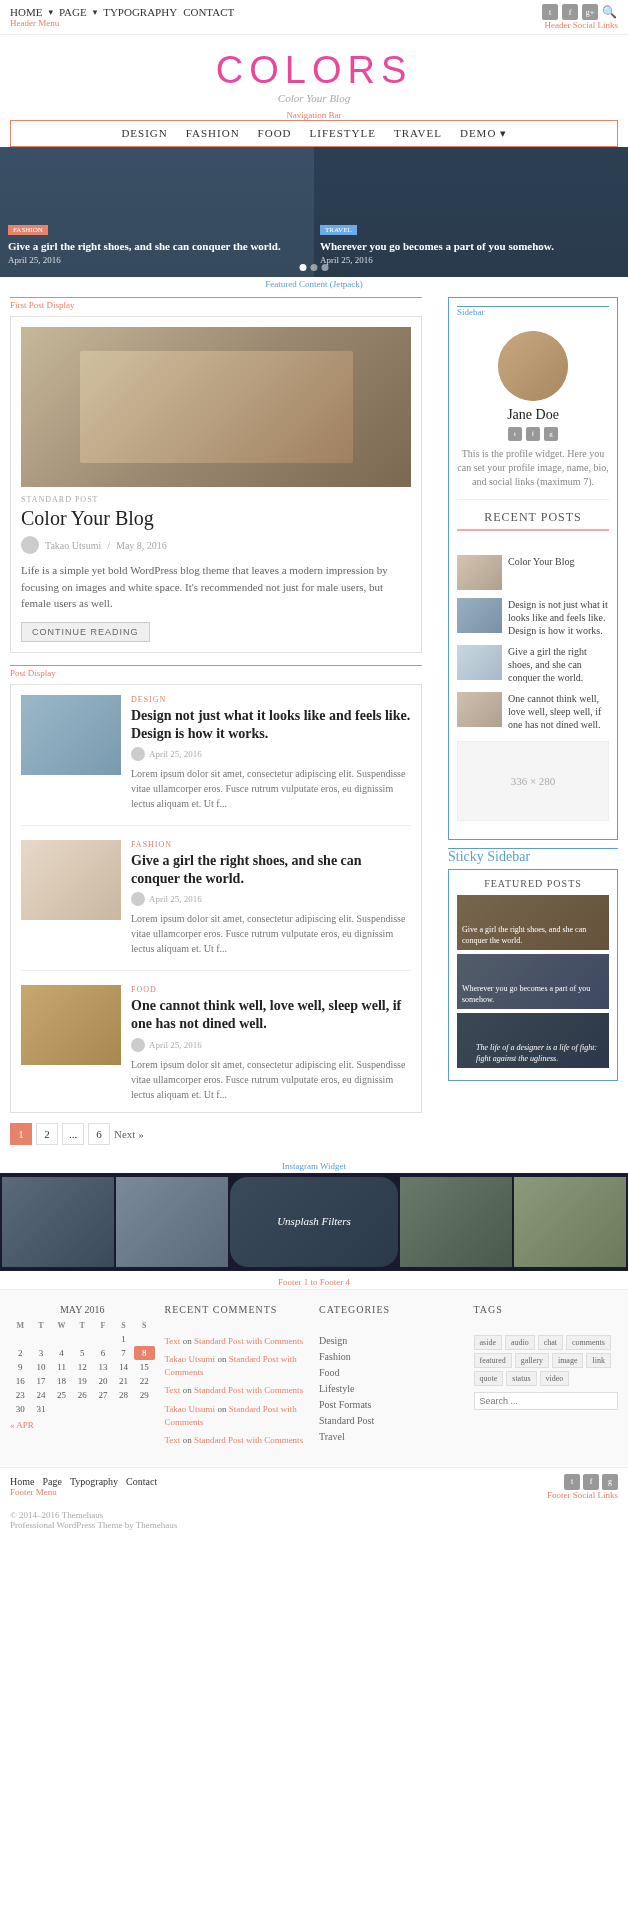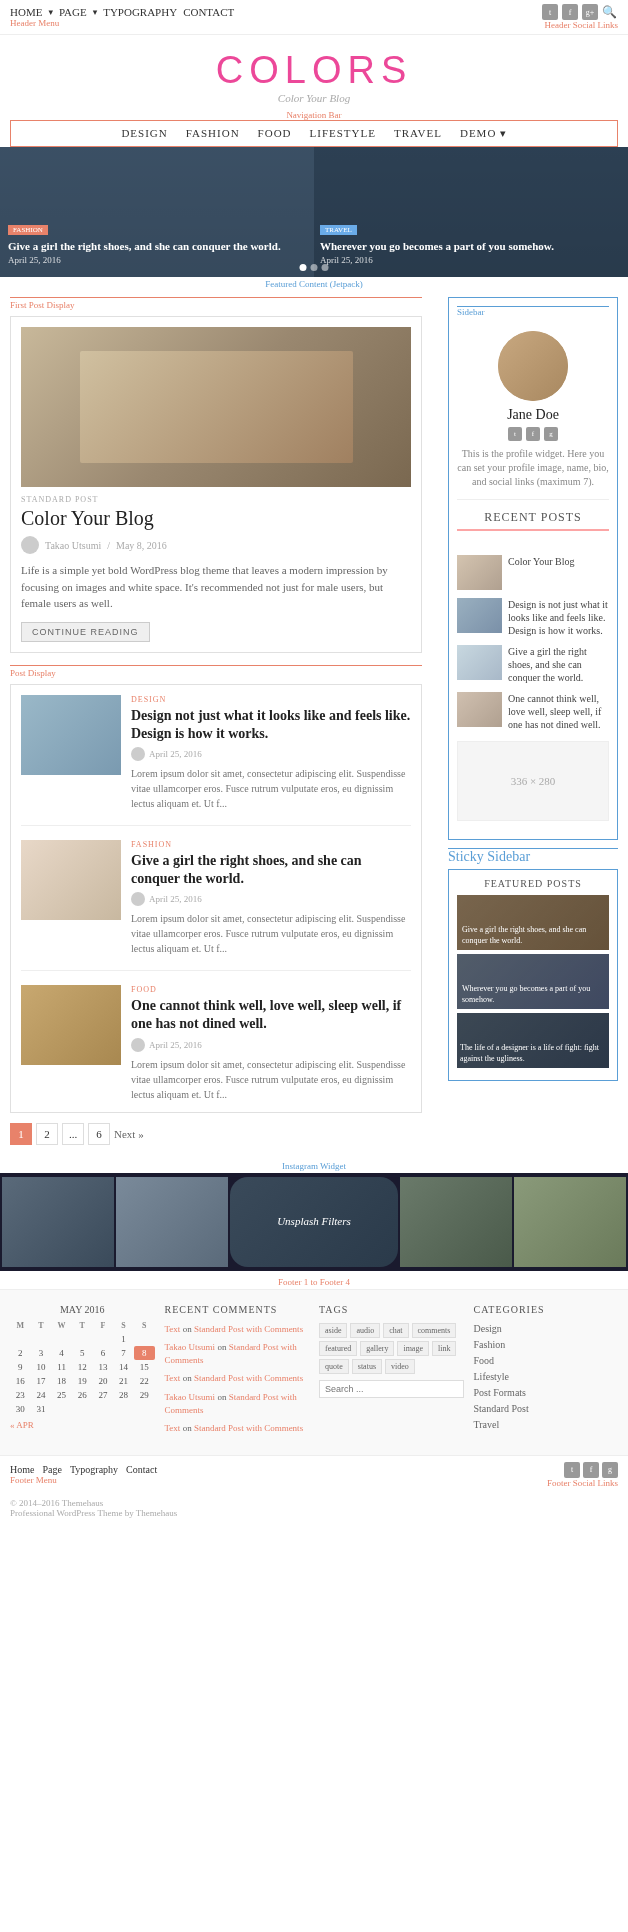--- a/index.html
+++ b/index.html
@@ -75,21 +75,21 @@
     .featured-item { position: relative; height: 55px; margin-bottom: 4px; overflow: hidden; }
     .feat-bg-1 { background: linear-gradient(rgba(0,0,0,0.4), rgba(0,0,0,0.4)), linear-gradient(135deg, #c8a880, #a88860); }
     .feat-bg-2 { background: linear-gradient(rgba(0,0,0,0.4), rgba(0,0,0,0.4)), linear-gradient(135deg, #889ab0, #6878a0); }
     .feat-bg-3 { background: linear-gradient(rgba(0,0,0,0.5), rgba(0,0,0,0.5)), linear-gradient(135deg, #7890a8, #587090); }
     .feat-bg-4 { background: linear-gradient(rgba(0,0,0,0.4), rgba(0,0,0,0.4)), linear-gradient(135deg, #a8b8c8, #889ab0); }
 
     
     .footer-widgets { background: #f9f9f9; padding: 14px 10px; border-top: 1px solid #eee; }
     .footer-grid { display: flex; gap: 10px; }
     .footer-col { flex: 1; }
-    .footer-col-title { font-size: 10px; text-transform: uppercase; letter-spacing: 1px; color: #555; margin-bottom: 8px; }
+    .footer-col-title { font-size: 10px; text-transform: uppercase; letter-spacing: 1px; color: #555; margin-bottom: 20px; }
     .cal-title { text-align: center; font-size: 10px; color: #555; margin-bottom: 4px; }
     .cal-table { width: 100%; border-collapse: collapse; }
     .cal-table th { text-align: center; color: #888; padding: 2px; font-size: 8px; }
     .cal-table td { text-align: center; padding: 2px; font-size: 9px; color: #555; }
     .cal-table td.today { background: #e8826a; color: #fff; border-radius: 2px; }
     .cal-nav { display: flex; justify-content: space-between; font-size: 9px; color: #e8826a; margin-top: 4px; }
 
     .recent-comments-list { font-size: 9px; color: #666; }
     .rc-item { margin-bottom: 6px; line-height: 1.4; }
     .rc-item a { color: #e8826a; text-decoration: none; }
@@ -306,21 +306,21 @@
     <div style="border:1px solid #5a9ed6; padding:8px;">
       <div class="featured-section-title">FEATURED POSTS</div>
 
       <div class="featured-item feat-bg-1">
         <div style="position:absolute; bottom:4px; left:5px; right:5px; color:#fff; font-size:8px; line-height:1.3;">Give a girl the right shoes, and she can conquer the world.</div>
       </div>
       <div class="featured-item feat-bg-2">
         <div style="position:absolute; bottom:4px; left:5px; right:5px; color:#fff; font-size:8px; line-height:1.3;">Wherever you go becomes a part of you somehow.</div>
       </div>
       <div class="featured-item feat-bg-3">
-        <div style="position:absolute; bottom:4px; left:3px; right:5px; color:#fff; font-size:8px; line-height:1.3;">The life of a designer is a life of fight: fight against the ugliness.</div>
+        <div style="position:absolute; bottom:4px; left:19px; right:5px; color:#fff; font-size:8px; line-height:1.3;font-style:italic;">The life of a designer is a life of fight: fight against the ugliness.</div>
       </div>
     </div>
 
   </div>
 
 </div>
 
 <div style="text-align:center; color:#5a9ed6; font-size:9px; margin:6px 0 2px;">Instagram Widget</div>
 <div style="background:#1a1a2e; padding:4px 0;">
   <div style="display:flex; gap:2px; height:90px; padding:0 2px;">
@@ -415,20 +415,33 @@
     </div>
 
     <div class="footer-col">
       <div class="footer-col-title">RECENT COMMENTS</div>
       <div class="recent-comments-list">
         <div class="rc-item"><a href="#">Text</a> on <a href="#">Standard Post with Comments</a></div>
         <div class="rc-item"><a href="#">Takao Utsumi</a> on <a href="#">Standard Post with Comments</a></div>
         <div class="rc-item"><a href="#">Text</a> on <a href="#">Standard Post with Comments</a></div>
         <div class="rc-item"><a href="#">Takao Utsumi</a> on <a href="#">Standard Post with Comments</a></div>
         <div class="rc-item"><a href="#">Text</a> on <a href="#">Standard Post with Comments</a></div>
+      </div>
+    </div>
+
+    <div class="footer-col">
+      <div class="footer-col-title">CATEGORIES</div>
+      <div class="categories-list">
+        <div class="cat-item"><a href="#">Design</a></div>
+        <div class="cat-item"><a href="#">Fashion</a></div>
+        <div class="cat-item"><a href="#">Food</a></div>
+        <div class="cat-item"><a href="#">Lifestyle</a></div>
+        <div class="cat-item"><a href="#">Post Formats</a></div>
+        <div class="cat-item"><a href="#">Standard Post</a></div>
+        <div class="cat-item"><a href="#">Travel</a></div>
       </div>
     </div>
 
     <div class="footer-col">
       <div class="footer-col-title">TAGS</div>
       <div class="tags-cloud">
         <span class="tag-item">aside</span>
         <span class="tag-item">audio</span>
         <span class="tag-item">chat</span>
         <span class="tag-item">comments</span>
@@ -438,33 +451,20 @@
         <span class="tag-item">link</span>
         <span class="tag-item">quote</span>
         <span class="tag-item">status</span>
         <span class="tag-item">video</span>
       </div>
       <div class="tag-search">
         <input type="text" placeholder="Search ..." style="">
       </div>
     </div>
 
-    <div class="footer-col">
-      <div class="footer-col-title">CATEGORIES</div>
-      <div class="categories-list">
-        <div class="cat-item"><a href="#">Design</a></div>
-        <div class="cat-item"><a href="#">Fashion</a></div>
-        <div class="cat-item"><a href="#">Food</a></div>
-        <div class="cat-item"><a href="#">Lifestyle</a></div>
-        <div class="cat-item"><a href="#">Post Formats</a></div>
-        <div class="cat-item"><a href="#">Standard Post</a></div>
-        <div class="cat-item"><a href="#">Travel</a></div>
-      </div>
-    </div>
-
   </div>
 </div>
 
 <div class="footer-bottom">
   <div style="display:flex; flex-direction:column;">
     <div class="footer-menu">
       <a href="#">Home</a>
       <a href="#">Page</a>
       <a href="#">Typography</a>
       <a href="#">Contact</a>

